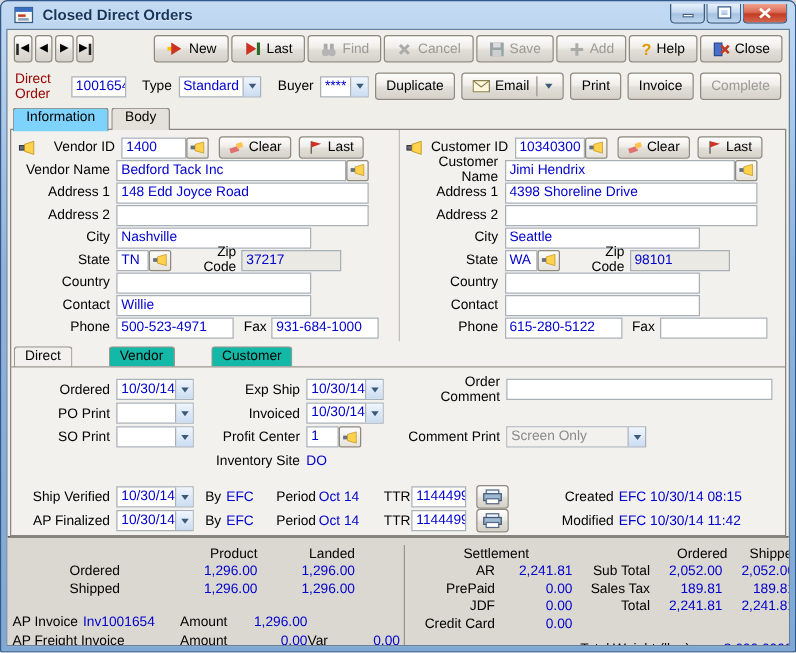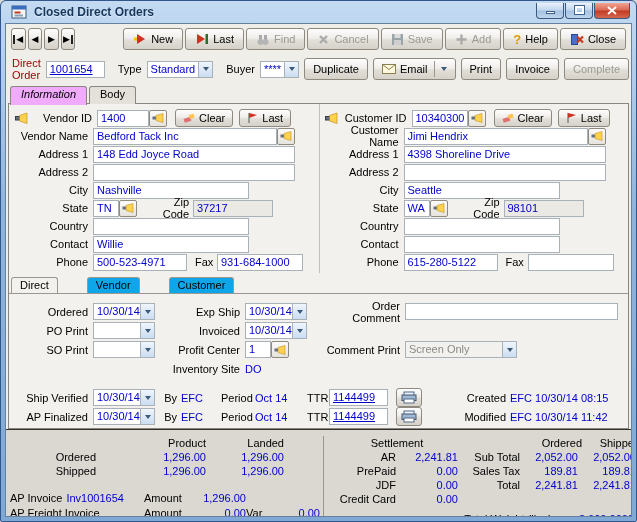--- a/index.html
+++ b/index.html
@@ -43,41 +43,41 @@
                 display:flex; align-items:center; justify-content:center; }
   .tri { width:0; height:0; border-left:3.5px solid transparent; border-right:3.5px solid transparent; border-top:4px solid #3b5a77; }
   .combo.dis .cval { color:#8a8a8a; background:#f2f1ed; }
   .obtn { height:22px; padding:0 8px; gap:4px; }
   .obtn.disabled { color:#9c9a94; }
   .splitdiv { width:1px; height:16px; background:#9b968d; margin:0 2px; }
   
   .tabstrip { display:flex; padding:2px 4px 0; height:19px; flex:none; position:relative; z-index:2; }
   .tab { padding:1px 10px 0; border:1px solid #898580; border-bottom:none; border-radius:3px 3px 0 0;
          background:#e4e1da; margin-right:2px; height:18px; }
-  .tab.active { background:#f0abfc; margin-bottom:-1px; height:19px;font-style:italic; }
+  .tab.active { background:#7dd3fc; margin-bottom:-1px; height:19px; }
   .mainpanel { flex:1; border:1px solid #898580; margin:0 2px; background:#f2f1ed; display:flex; flex-direction:column; position:relative; z-index:1; }
   
   .formcols { display:flex; flex:none; }
   .fcol { width:50%; padding:5px 2px 2px 0; position:relative; }
   .fcol.rightcol { border-left:1px solid #c2bfb8; }
   .r { display:flex; align-items:center; height:18px; }
   .flbl { width:84px; text-align:right; padding-right:5px; flex:none; }
   .w26{width:26px;flex:none;} .w52{width:52px;flex:none;} .w56{width:56px;flex:none;} .w62{width:62px;flex:none;}
-  .w64{width:59px;flex:none;text-decoration:underline;} .w80{width:80px;flex:none;} .w86{width:86px;flex:none;} .w94{width:94px;flex:none;}
+  .w64{width:44px;flex:none;} .w80{width:80px;flex:none;} .w86{width:86px;flex:none;} .w94{width:94px;flex:none;}
   .w112{width:112px;flex:none;} .w156{width:156px;flex:none;} .w184{width:184px;flex:none;} .w202{width:202px;flex:none;}
   .fip { width:18px; height:17px; flex:none; border:1px solid #8f8a80; border-radius:2px;
          background:linear-gradient(#fbfbfa,#e6e3dc); display:flex; align-items:center; justify-content:center; }
   .rowicon { width:16px; height:16px; margin:0 2px 0 4px; flex:none; display:flex; align-items:center; justify-content:center; }
   .sbtn { height:18px; padding:0 7px; gap:4px; }
   .gap6{width:6px;flex:none;} .gap8{width:8px;flex:none;}
   .inlbl { padding:0 4px 0 8px; text-align:right; flex:none; }
   
   .subtabs { display:flex; padding:0 2px; margin-top:4px; flex:none;gap:28px; }
   .stab { padding:1px 8px; border:1px solid #9c9890; border-bottom:none; border-radius:3px 3px 0 0;
-          background:#0ea5e9; margin-right:1px; height:16px; }
+          background:#14b8a6; margin-right:1px; height:16px; }
   .stab.active { background:#f2f1ed; margin-bottom:-1px; height:17px; }
   .subpanel { border-top:1px solid #9c9890; flex:1; padding:8px 4px 2px; }
   .dirgrid { position:relative; height:80px; }
   .dcol { position:absolute; top:0; }
   .colA { left:0; width:150px; } .colB { left:150px; width:168px; } .colC { left:312px; right:2px; }
   .drow { display:flex; align-items:center; height:19px; }
   .dlbl { width:80px; text-align:right; padding-right:5px; flex:none; }
   .dlbl2 { width:82px; text-align:right; padding-right:5px; flex:none; }
   .dlbl3 { width:80px; text-align:right; padding-right:5px; flex:none; }
   .bval { color:#0000cc; white-space:nowrap; }

